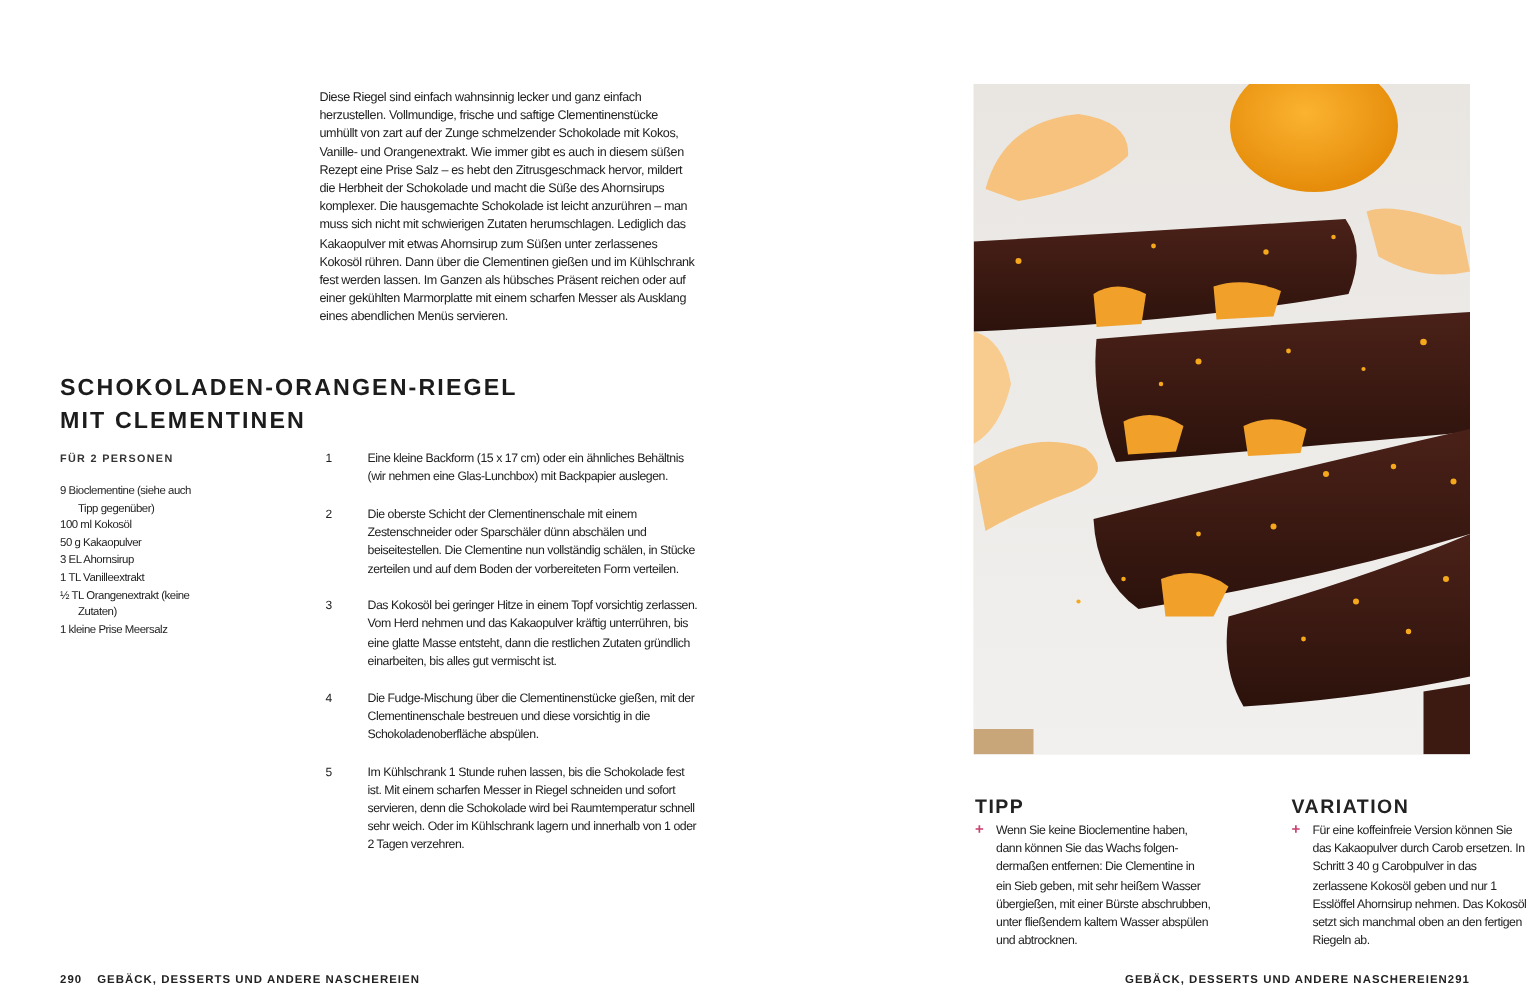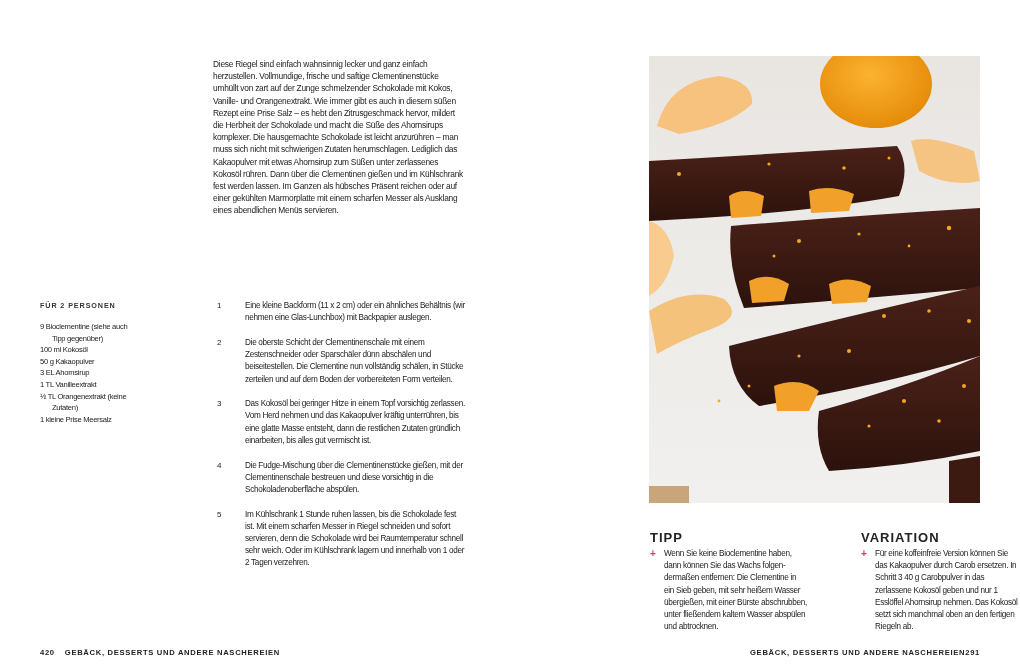--- a/index.html
+++ b/index.html
@@ -59,58 +59,62 @@
   .var-label, .var-text { left: 311px; margin-left: 40px; }
 </style>
 </head>
 <body>
 
 <div class="spread">
 
   <div class="page page-left">
     <p class="intro">Diese Riegel sind einfach wahnsinnig lecker und ganz einfach herzustellen. Vollmundige, frische und saftige Clementinen­stücke umhüllt von zart auf der Zunge schmelzender Schokolade mit Kokos, Vanille- und Orangenextrakt. Wie immer gibt es auch in diesem süßen Rezept eine Prise Salz – es hebt den Zitrus­geschmack hervor, mildert die Herbheit der Schokolade und macht die Süße des Ahornsirups komplexer. Die hausgemachte Schokolade ist leicht anzurühren – man muss sich nicht mit schwierigen Zutaten herumschlagen. Lediglich das Kakaopulver mit etwas Ahornsirup zum Süßen unter zerlassenes Kokosöl rühren. Dann über die Clementinen gießen und im Kühlschrank fest werden lassen. Im Ganzen als hübsches Präsent reichen oder auf einer gekühlten Marmorplatte mit einem scharfen Messer als Ausklang eines abendlichen Menüs servieren.</p>
 
+    <h1 class="title">
+      <span>SCHOKOLADEN-ORANGEN-RIEGEL</span>
+      <span>MIT CLEMENTINEN</span>
+    </h1>
 
     <div class="serves">FÜR 2 PERSONEN</div>
 
     <ul class="ingredients">
       <li>9 Bioclementine (siehe auch Tipp gegenüber)</li>
       <li>100 ml Kokosöl</li>
       <li>50 g Kakaopulver</li>
       <li>3 EL Ahornsirup</li>
       <li>1 TL Vanilleextrakt</li>
       <li>½ TL Orangen­extrakt (keine Zutaten)</li>
       <li>1 kleine Prise Meersalz</li>
     </ul>
 
     <ol class="steps">
       <li class="step">
         <span class="step-num">1</span>
-        <span class="step-text">Eine kleine Backform (11 x 2 cm) oder ein ähnliches Be­hältnis (wir nehmen eine Glas-Lunchbox) mit Backpapier auslegen.</span>
+        <span class="step-text">Eine kleine Backform (15 x 17 cm) oder ein ähnliches Be­hältnis (wir nehmen eine Glas-Lunchbox) mit Backpapier auslegen.</span>
       </li>
       <li class="step">
         <span class="step-num">2</span>
         <span class="step-text">Die oberste Schicht der Clementinenschale mit einem Zestenschneider oder Sparschäler dünn abschälen und beiseitestellen. Die Clementine nun vollständig schälen, in Stücke zerteilen und auf dem Boden der vorbereiteten Form verteilen.</span>
       </li>
       <li class="step">
         <span class="step-num">3</span>
         <span class="step-text">Das Kokosöl bei geringer Hitze in einem Topf vorsichtig zerlassen. Vom Herd nehmen und das Kakaopulver kräftig unterrühren, bis eine glatte Masse entsteht, dann die rest­lichen Zutaten gründlich einarbeiten, bis alles gut vermischt ist.</span>
       </li>
       <li class="step">
         <span class="step-num">4</span>
         <span class="step-text">Die Fudge-Mischung über die Clementinenstücke gießen, mit der Clementinenschale bestreuen und diese vorsichtig in die Schokoladenoberfläche abspülen.</span>
       </li>
       <li class="step">
         <span class="step-num">5</span>
         <span class="step-text">Im Kühlschrank 1 Stunde ruhen lassen, bis die Schokolade fest ist. Mit einem scharfen Messer in Riegel schneiden und sofort servieren, denn die Schokolade wird bei Raumtempe­ratur schnell sehr weich. Oder im Kühlschrank lagern und innerhalb von 1 oder 2 Tagen verzehren.</span>
       </li>
     </ol>
 
     <div class="footer footer-left">
-      <span class="pn">420</span><span>GEBÄCK, DESSERTS UND ANDERE NASCHEREIEN</span>
+      <span class="pn">290</span><span>GEBÄCK, DESSERTS UND ANDERE NASCHEREIEN</span>
     </div>
   </div>
 
   <div class="page page-right">
     <div class="photo">
       <svg width="331" height="447" viewBox="0 0 331 447" xmlns="http://www.w3.org/2000/svg">
         <defs>
           <linearGradient id="bg" x1="0" y1="0" x2="0" y2="1">
             <stop offset="0" stop-color="#e9e6e2"></stop>
             <stop offset="1" stop-color="#f1f0ee"></stop>

